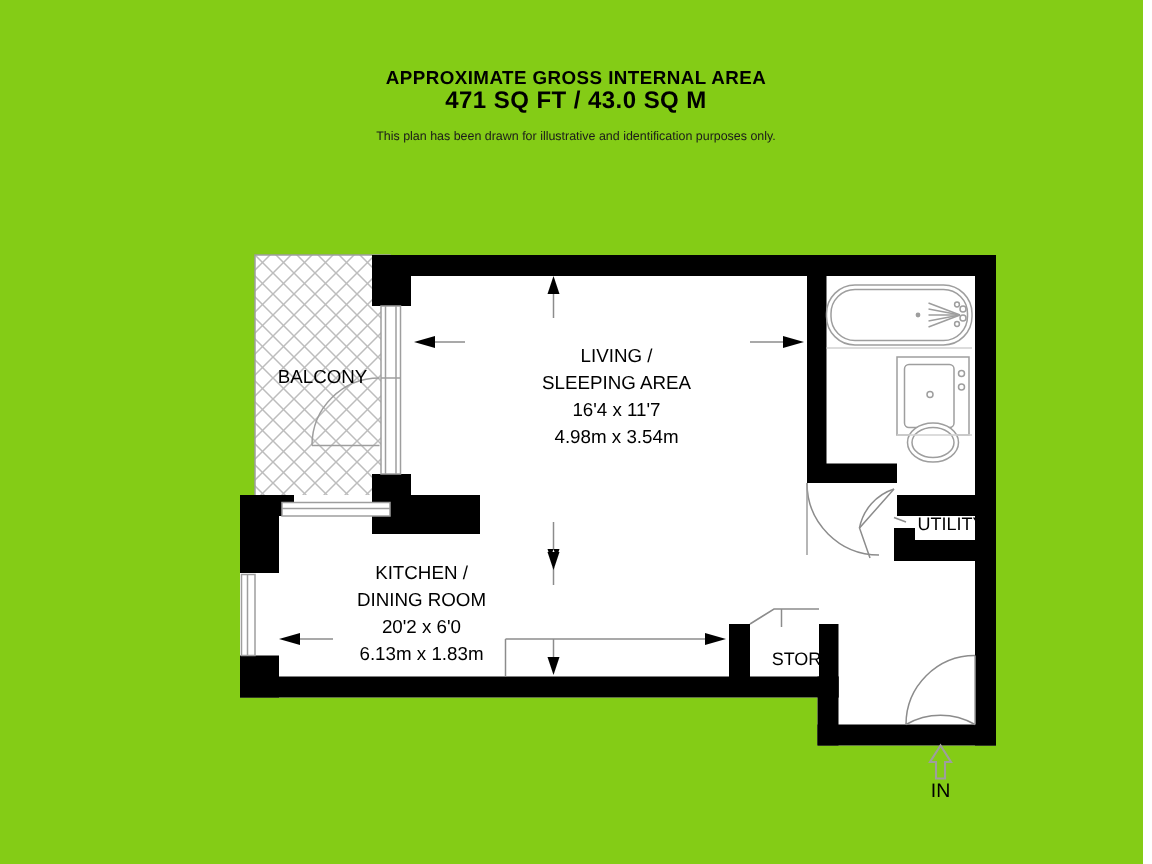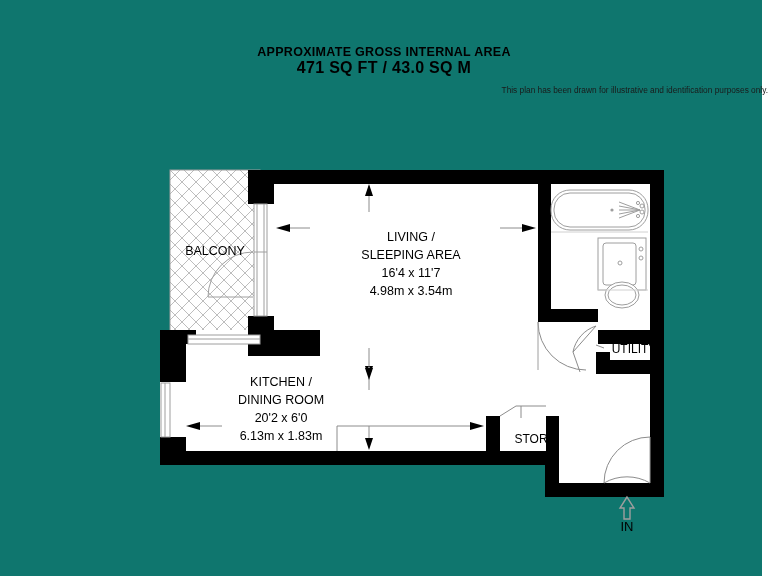--- a/index.html
+++ b/index.html
@@ -11,21 +11,21 @@
     width: 768px;
     height: 576px;
     overflow: hidden;
     font-family: "Liberation Sans", sans-serif;
     color: #000000;
   }
   #page {
     position: relative;
     width: 762px;
     height: 576px;
-    background: #0f766e;
+    background: #84cc16;
   }
   .header {
     position: absolute;
     left: 0;
     top: 44px;
     width: 768px;
     text-align: center;
   }
   .header-line1 {
     font-size: 12.5px;
@@ -38,21 +38,20 @@
     font-weight: bold;
     letter-spacing: 0.3px;
     line-height: 16px;
   }
   .header-note {
     font-size: 8.3px;
     font-weight: normal;
     line-height: 14px;
     margin-top: 7px;
     color: #1a1a1a;
-    text-align: right;
   }
   #planwrap {
     position: absolute;
     left: 0;
     top: 0;
     width: 768px;
     height: 576px;
   }
   svg.plan {
     display: block;

